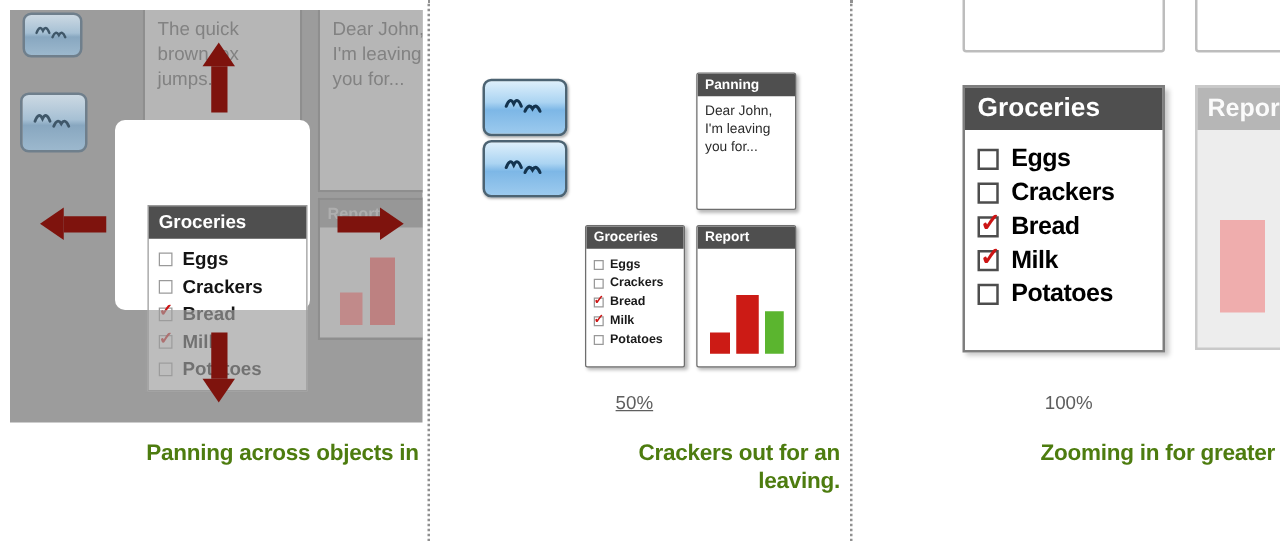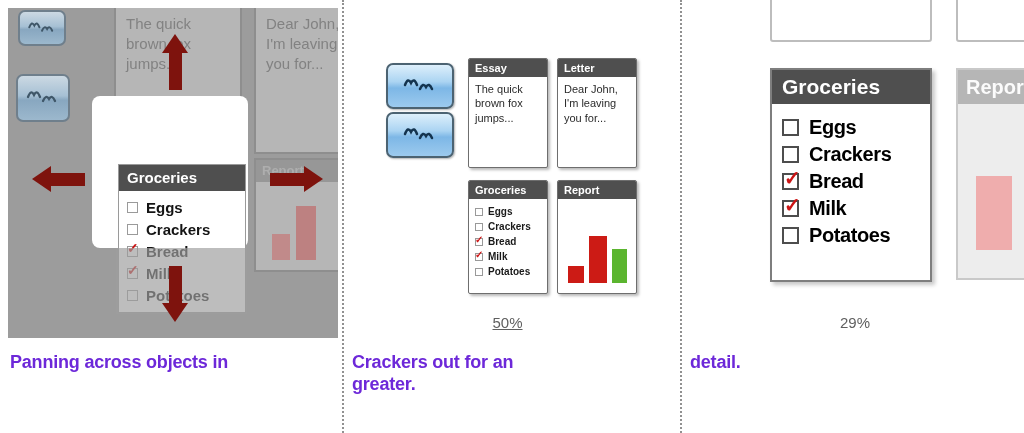--- a/index.html
+++ b/index.html
@@ -1,22 +1,22 @@
 <!DOCTYPE html>
 <html><head>
 <meta charset="utf-8">
 <style>
   html,body{margin:0;padding:0;background:#fff;}
   .stage{position:relative;width:1024px;height:433px;background:#fff;overflow:hidden;
          font-family:"Liberation Sans",sans-serif;}
   .sep{position:absolute;top:0;height:433px;border-left:2px dotted #919191;}
 
   
-  .caption{position:absolute;top:352px;text-align:left;font-weight:bold;font-size:18px;
-           color:#6d28d9;line-height:1.22;letter-spacing:-0.2px;}
+  .caption{position:absolute;top:352px;text-align:right;font-weight:bold;font-size:18px;
+           color:#4d7c0f;line-height:1.22;letter-spacing:-0.2px;}
   .zoomlabel{position:absolute;top:314px;text-align:center;font-size:15px;color:#5f5f5f;}
 
   
   .card{position:absolute;background:#fff;border:1px solid #6e6e6e;border-radius:2px;
         box-shadow:2px 2px 3px rgba(0,0,0,0.28);overflow:hidden;}
   .card .hd{background:#4f4f4f;color:#fff;font-weight:bold;}
 
   
   .cb{position:relative;display:inline-block;background:#fff;flex:0 0 auto;}
   .cb-s{width:6px;height:6px;border:1px solid #999;}
@@ -178,27 +178,23 @@
   </div>
   <div class="btnB" style="left:386px;top:112px;width:64px;height:42px;">
     <span>
       <svg viewBox="0 0 34 20" width="34" height="20">
           <path d="M2 11 Q5 3 8 9 Q11 3 14 11" fill="none" stroke="#14344f" stroke-width="2.5" stroke-linecap="round"></path>
           <path d="M17 15 Q20 8 23 13 Q26 8 29 15" fill="none" stroke="#14344f" stroke-width="2.5" stroke-linecap="round"></path>
         </svg>
     </span>
   </div>
 
-  <div class="card cardS" style="left:468px;top:58px;width:78px;height:108px;">
-    <div class="hd">Essay</div>
-    <div class="body">The quick brown fox jumps...</div>
-  </div>
 
   <div class="card cardS" style="left:557px;top:58px;width:78px;height:108px;">
-    <div class="hd">Letter</div>
+    <div class="hd">Panning</div>
     <div class="body">Dear John, I'm leaving you for...</div>
   </div>
 
   <div class="card cardS" style="left:468px;top:180px;width:78px;height:112px;">
     <div class="hd">Groceries</div>
     <div class="items">
       <div class="row">
           <span class="cb cb-s"></span>
           <span>Eggs</span>
         </div>
@@ -225,21 +221,21 @@
     <div class="hd">Report</div>
     <div class="bar" style="left: 10px; width: 16px; height: 17px; background: rgb(204, 27, 21);"></div>
     <div class="bar" style="left: 31px; width: 18px; height: 47px; background: rgb(204, 27, 21);"></div>
     <div class="bar" style="left: 54px; width: 15px; height: 34px; background: rgb(91, 181, 47);"></div>
   </div>
 
   <div class="zoomlabel" style="left:350px;width:315px;text-decoration:underline;">50%</div>
 
   <div class="caption" style="left:352px;width:320px;">
     <div>Crackers out for an</div>
-    <div>greater.</div>
+    <div>leaving.</div>
   </div>
 
   <div class="sep" style="left:680px;"></div>
 
   <div class="partial" style="left:770px;top:-14px;width:158px;height:52px;"></div>
   <div class="partial" style="left:956px;top:-14px;width:130px;height:52px;"></div>
 
   <div class="reportR">
     <div class="hd">Report</div>
     <div class="bar" style="left: 18px; width: 36px; bottom: 28px; height: 74px; background: rgb(239, 173, 173);"></div>
@@ -264,19 +260,19 @@
           <span class="cb cb-l on"></span>
           <span>Milk</span>
         </div>
       <div class="row">
           <span class="cb cb-l"></span>
           <span>Potatoes</span>
         </div>
     </div>
   </div>
 
-  <div class="zoomlabel" style="left:690px;width:330px;">29%</div>
+  <div class="zoomlabel" style="left:690px;width:330px;">100%</div>
 
   <div class="caption" style="left:690px;width:330px;">
-    <div>detail.</div>
+    <div>Zooming in for greater</div>
   </div>
 
 </div>
 
 </body></html>

